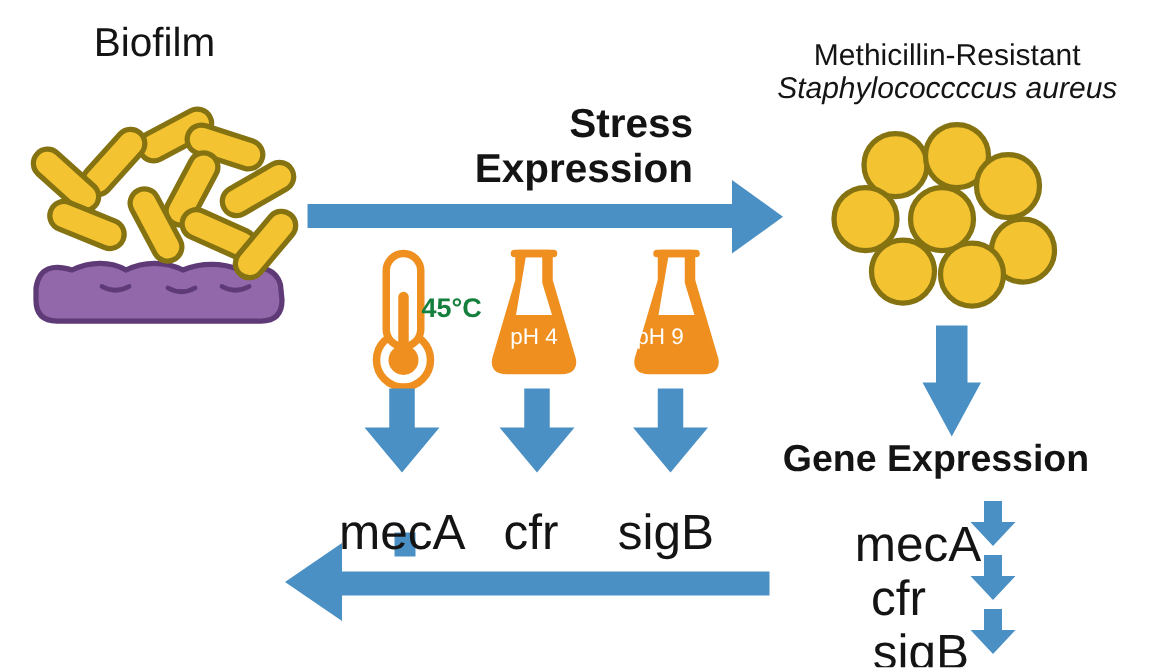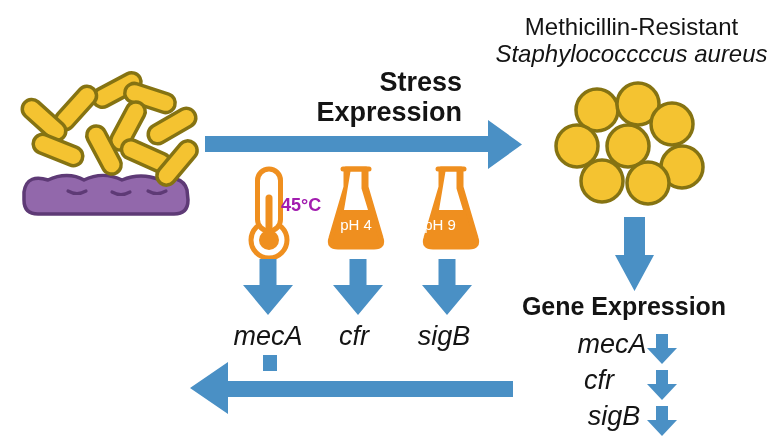--- a/index.html
+++ b/index.html
@@ -5,26 +5,26 @@
   html,body{margin:0;padding:0;background:#ffffff;}
   .figure{
     position:relative;width:781px;height:445px;background:#ffffff;overflow:hidden;
     font-family:"Liberation Sans", sans-serif;color:#141414;
   }
   .figure svg{position:absolute;left:0;top:0;}
   .label{position:absolute;text-align:center;line-height:1.12;}
   .italic{font-style:italic;}
   .biofilm-title{left:18px;top:13px;width:170px;font-size:27px;}
   .stress-title{left:252px;top:67px;width:210px;font-size:27px;font-weight:bold;text-align:right;}
-  .mrsa-title{left:484px;top:14px;width:295px;font-size:24px;}
-  .temp-label{left:281px;top:195px;width:60px;font-size:18px;font-weight:bold;color:#a21caf;text-align:left;}
+  .mrsa-title{left:484px;top:26px;width:295px;font-size:20px;}
+  .temp-label{left:281px;top:195px;width:60px;font-size:18px;font-weight:bold;color:#15803d;text-align:left;}
   .ph-label{top:217px;width:60px;font-size:15px;font-weight:normal;color:#ffffff;}
   .ph4{left:326px;}
   .ph9{left:410px;}
-  .gene{font-size:27px;font-style:italic;}
+  .gene{font-size:33px;margin-top:16px;}
   .gene-left{top:321px;width:84px;}
   .g-mecA{left:226px;}
   .g-cfr{left:312px;}
   .g-sigB{left:402px;}
   .ge-heading{left:500px;top:292px;width:248px;font-size:25px;font-weight:bold;}
   .gene-right{width:100px;}
   .gr-mecA{left:562px;top:329px;}
   .gr-cfr{left:549px;top:365px;}
   .gr-sigB{left:564px;top:401px;}
 </style>
@@ -100,20 +100,21 @@
       <path d="M 656,370 L 668,370 L 668,384 L 677,384 L 662,400 L 647,384 L 656,384 Z"></path>
       <path d="M 656,406 L 668,406 L 668,420 L 677,420 L 662,436 L 647,420 L 656,420 Z"></path>
     </g>
 
     <rect x="263" y="355" width="14" height="16" fill="#4a90c5"></rect>
 
     <path fill="#4a90c5" d="M 513,381 L 228,381 L 228,362 L 190,388 L 228,414 L 228,397 L 513,397 Z"></path>
   </svg>
 
   <div class="label biofilm-title">
+    <div>Biofilm</div>
   </div>
 
   <div class="label stress-title">
     <div>Stress</div>
     <div>Expression</div>
   </div>
 
   <div class="label mrsa-title">
     <div>Methicillin-Resistant</div>
     <div class="italic">Staphylococcccus aureus</div>

